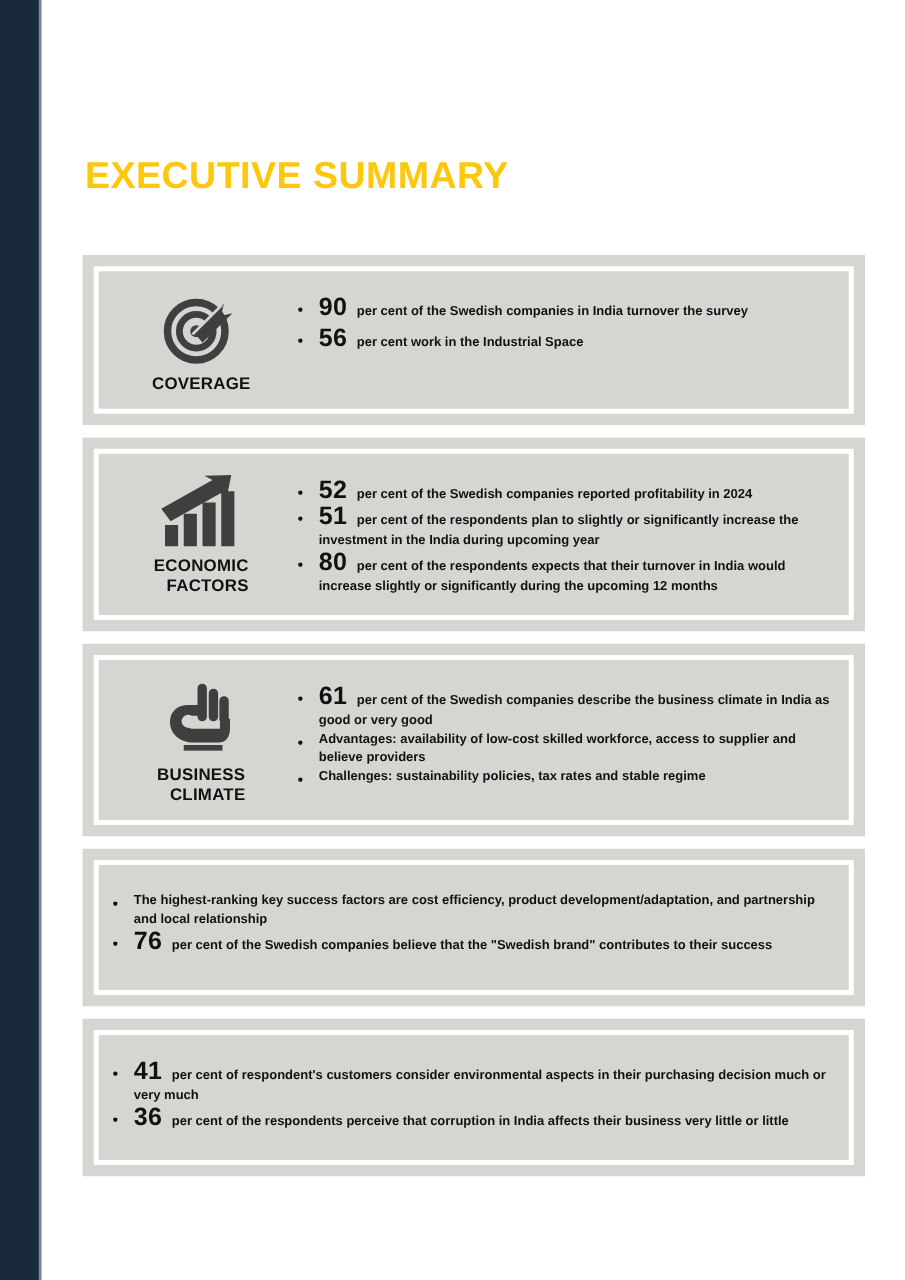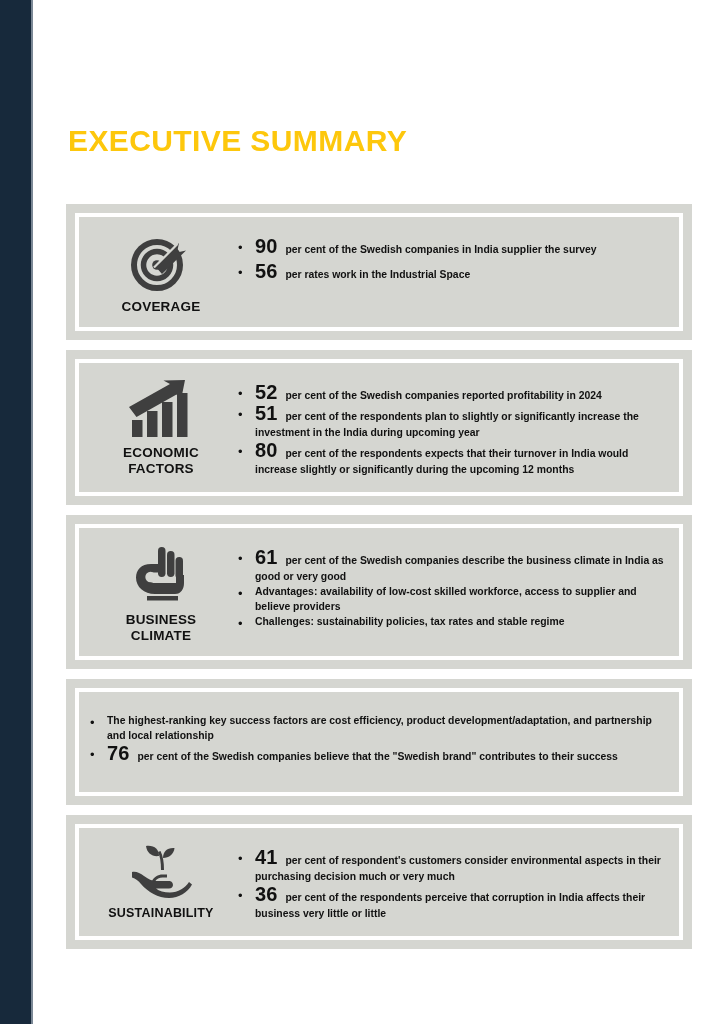--- a/index.html
+++ b/index.html
@@ -77,21 +77,21 @@
 
   .icon-art {
     display: block;
   }
 
   .icon-label {
     margin-top: 6px;
     font-size: 13.5px;
     font-weight: bold;
     color: #111111;
-    text-align: center;
+    text-align: right;
     line-height: 1.18;
     letter-spacing: 0.2px;
   }
 
   .icon-label.small { font-size: 12.5px; }
 
   
   .bullets {
     flex: 1 1 auto;
     padding-top: 12px;
@@ -157,25 +157,25 @@
             <path d="M26.4 35.6 L50 12 L48 21.5 L57 19.5 L33 43" fill="#3f3f3f"></path>
             <path d="M25 36.5 L48.5 13" stroke="#d5d6d1" stroke-width="2.2" fill="none"></path>
           </svg>
           <div class="icon-label">
             <div>COVERAGE</div>
           </div>
         </div>
         <div class="bullets roomy">
           <div class="bullet">
             <span class="bullet-dot">•</span>
-            <span class="bullet-body lead-num"><span class="stat-num">90&nbsp;</span><span>per cent of the Swedish companies in India supplier the survey</span></span>
-          </div>
-          <div class="bullet">
-            <span class="bullet-dot">•</span>
-            <span class="bullet-body lead-num"><span class="stat-num">56&nbsp;</span><span>per rates work in the Industrial Space</span></span>
+            <span class="bullet-body lead-num"><span class="stat-num">90&nbsp;</span><span>per cent of the Swedish companies in India turnover the survey</span></span>
+          </div>
+          <div class="bullet">
+            <span class="bullet-dot">•</span>
+            <span class="bullet-body lead-num"><span class="stat-num">56&nbsp;</span><span>per cent work in the Industrial Space</span></span>
           </div>
         </div>
       </div>
     </div>
 
     <div class="card">
       <div class="card-inner">
         <div class="icon-col">
           <svg class="icon-art" width="70" height="62" viewBox="0 0 70 62">
             <rect x="6" y="43" width="10.5" height="17" fill="#3f3f3f"></rect>
@@ -251,34 +251,20 @@
           <div class="bullet">
             <span class="bullet-dot">•</span>
             <span class="bullet-body lead-num"><span class="stat-num">76&nbsp;</span><span>per cent of the Swedish companies believe that the "Swedish brand" contributes to their success</span></span>
           </div>
         </div>
       </div>
     </div>
 
     <div class="card">
       <div class="card-inner">
-        <div class="icon-col">
-          <svg class="icon-art" width="66" height="58" viewBox="0 0 66 58">
-            <g fill="#3f3f3f">
-              <path d="M33 28 C33 20 32 14 30 10 L32.5 9 C35 14 36 20 36 28 Z"></path>
-              <path d="M31 14 C24 15 19 11 18 4 C26 3 31 7 31 14 Z"></path>
-              <path d="M35 16 C41 16 46 12 46.5 6 C39 5.5 35 9.5 35 16 Z"></path>
-              <path d="M4 30 C8 29 12 31 16 34 C20 37 24 39 29 39 L41 39 C44 39 45 41.5 45 43 C45 44.8 43.5 46.5 41 46.5 L28 46.5 C31 49 36 50.5 42 50.5 C50 50.5 57 46 61 40 L64 42.5 C59.5 50.5 51 56 41 56 C30 56 20 50 13 42 C10.5 39 7.5 36.5 4 35.5 Z"></path>
-              <path d="M24 39 C26 35 30 32.5 34.5 32.5 L39 32.5 L39 35.5 L34.5 35.5 C31.5 35.5 28.5 37 27 39.5 Z"></path>
-            </g>
-          </svg>
-          <div class="icon-label small">
-            <div>SUSTAINABILITY</div>
-          </div>
-        </div>
         <div class="bullets">
           <div class="bullet">
             <span class="bullet-dot">•</span>
             <span class="bullet-body lead-num"><span class="stat-num">41&nbsp;</span><span>per cent of respondent's customers consider environmental aspects in their purchasing decision much or very much</span></span>
           </div>
           <div class="bullet">
             <span class="bullet-dot">•</span>
             <span class="bullet-body lead-num"><span class="stat-num">36&nbsp;</span><span>per cent of the respondents perceive that corruption in India affects their business very little or little</span></span>
           </div>
         </div>

